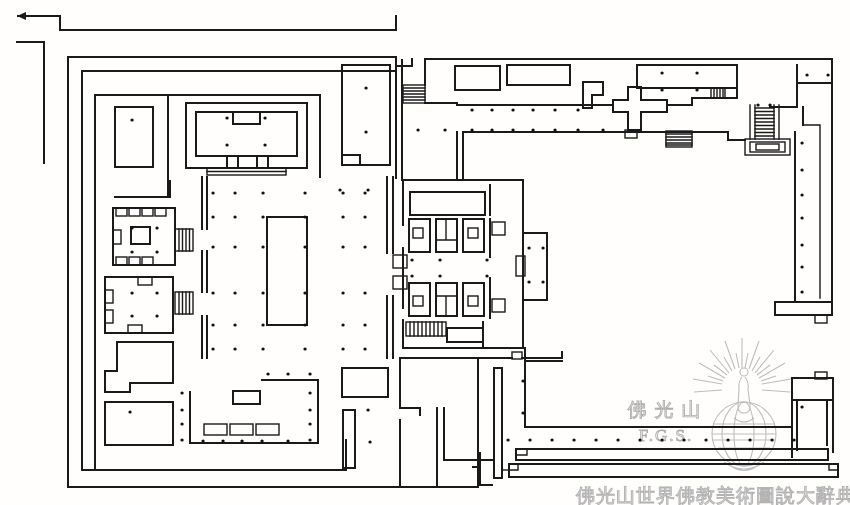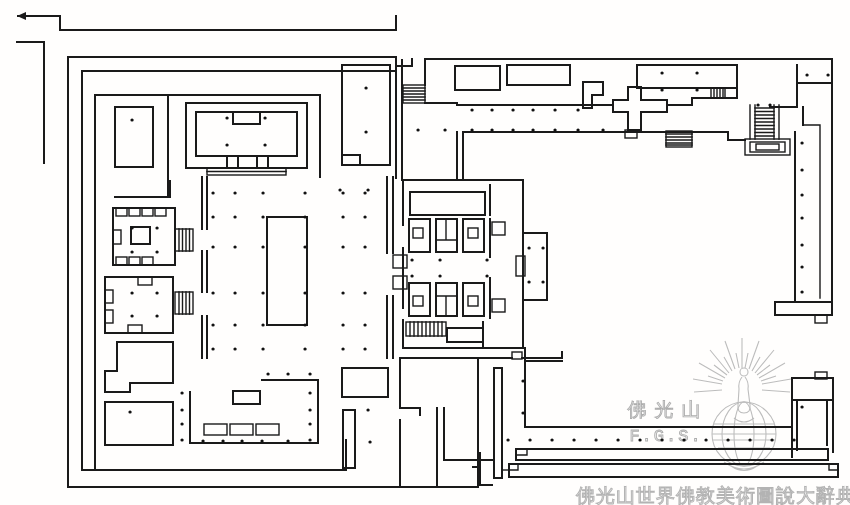--- a/index.html
+++ b/index.html
@@ -1,17 +1,17 @@
 <!DOCTYPE html>
 <html><head>
 <meta charset="utf-8">
 <style>
   html,body{margin:0;padding:0;background:#ffffff;}
   .stage{position:relative;width:850px;height:505px;background:#fffefd;overflow:hidden;
-         font-family:Liberation Mono, monospace;text-align:center;}
+         font-family:Liberation Serif, serif;text-align:center;}
   svg{position:absolute;left:0;top:0;}
   .wall{fill:none;stroke:#1a1a1a;stroke-width:2;stroke-linecap:square;}
   .wall-thin{fill:none;stroke:#1a1a1a;stroke-width:1.4;stroke-linecap:square;}
   .dots{fill:none;stroke:#111;stroke-width:3.2;stroke-linecap:round;}
   .wm{fill:none;stroke:#bdbdbd;stroke-width:1.1;}
   .wm-text{fill:#f7f7f7;stroke:#adadad;stroke-width:0.9;letter-spacing:8px;}
   .wm-text2{fill:#f7f7f7;stroke:#adadad;stroke-width:0.9;letter-spacing:2px;}
   .wm-caption{fill:#f5f5f5;stroke:#b3b3b3;stroke-width:1;letter-spacing:1px;}
 </style>
 </head>

